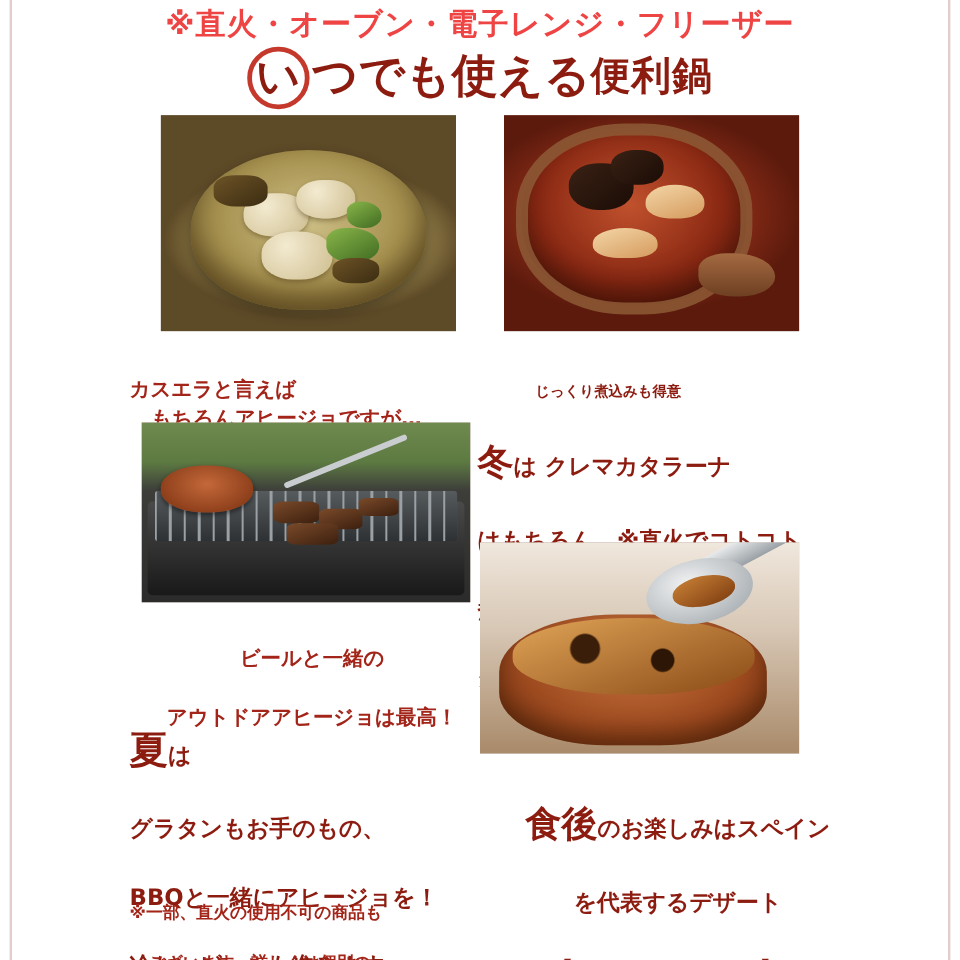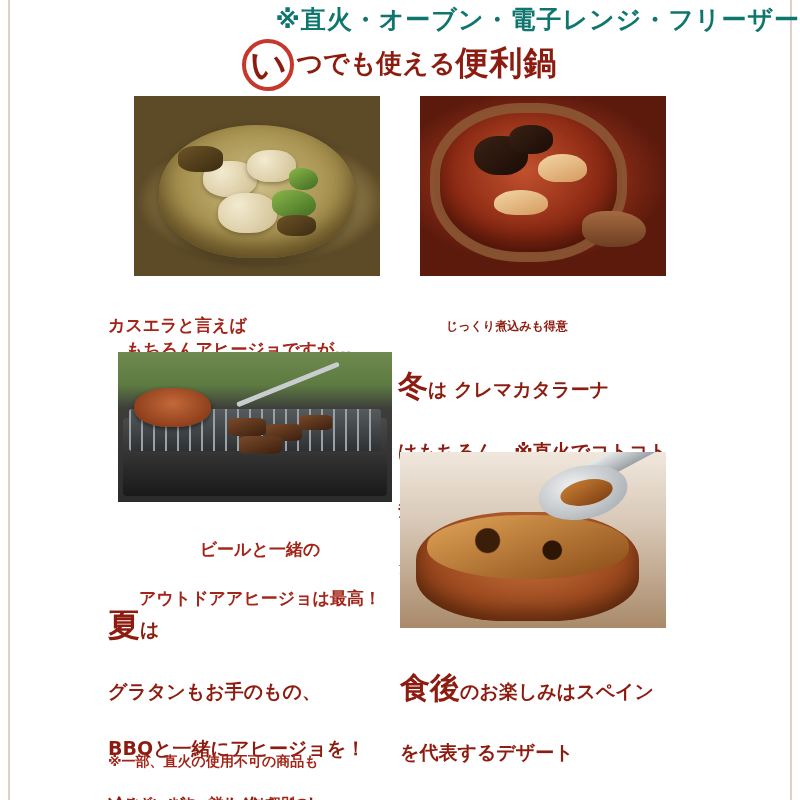--- a/index.html
+++ b/index.html
@@ -37,25 +37,24 @@
     position: absolute;
     top: 6px;
     left: 0;
     width: 800px;
     text-align: center;
   }
   .headline .kicker {
     font-family: "DejaVu Sans", sans-serif;
     font-size: 25px;
     font-weight: bold;
-    color: #0f766e;
+    color: #ef4444;
     letter-spacing: 1px;
     line-height: 1.1;
     white-space: nowrap;
-    text-align: right;
   }
   .headline .mainline {
     margin-top: 4px;
     font-family: "DejaVu Sans", sans-serif;
     font-size: 44px;
     font-weight: bold;
     color: #8d1c10;
     line-height: 1.05;
     white-space: nowrap;
     display: flex;
@@ -72,21 +71,21 @@
     border: 4px solid #c5392c;
     border-radius: 50%;
     box-sizing: border-box;
     font-size: 36px;
     line-height: 1;
     color: #8d1c10;
     margin-right: 2px;
     position: relative;
     top: 1px;
   }
-  .mainline .seg2 { font-size: 26px; }
+  .mainline .seg2 { font-size: 38px; }
   .mainline .seg3 { font-size: 33px; letter-spacing: 1px; }
 
   
   .photo {
     position: absolute;
     overflow: hidden;
     background: #b9a99b;
   }
   .photo .ph-inner { position: absolute; inset: 0; }
 
@@ -258,21 +257,21 @@
   }
   #block-summer .big { font-size: 32px; }
   #block-summer .line { display: block; }
 
   
   #block-dessert {
     left: 400px; top: 636px; width: 330px;
     font-size: 19px; color: #8d1c10; line-height: 1.5;
   }
   #block-dessert .big { font-size: 30px; }
-  #block-dessert .line { display: block; }
+  #block-dessert .line { display: block; text-align: center; }
 
   
   #footnote {
     left: 108px; top: 730px; width: 300px;
     font-size: 14px; color: #a32418; line-height: 1.5;
   }
   #footnote .line { display: block; }
   #footnote .ind { margin-left: 16px; display: block; }
 </style>
 </head>

